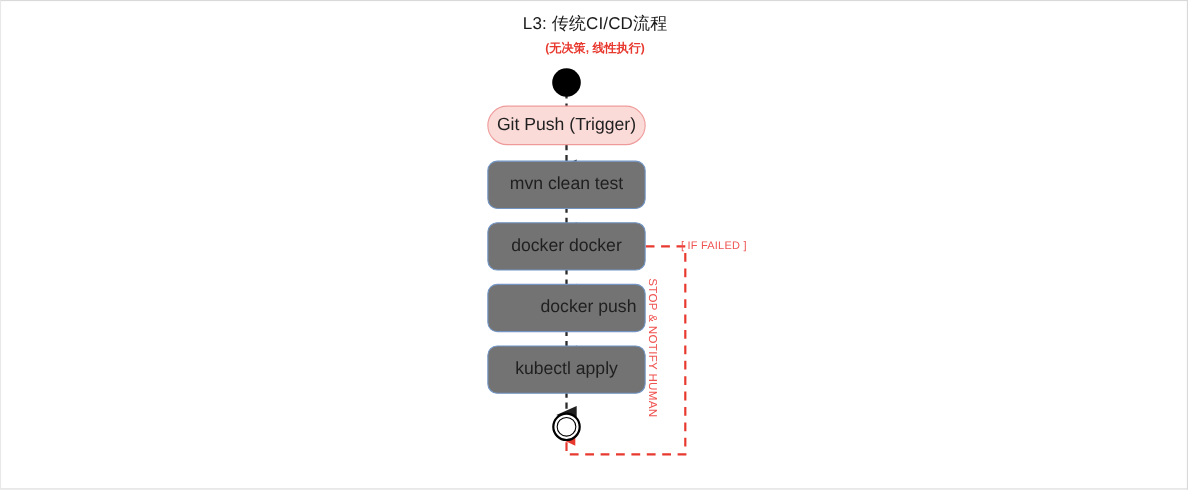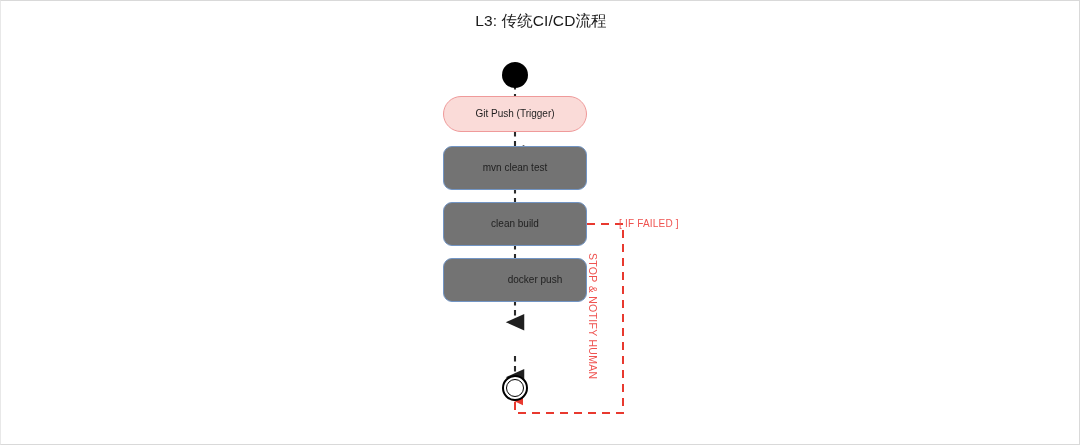--- a/index.html
+++ b/index.html
@@ -58,21 +58,21 @@
     height: 445px;
     pointer-events: none;
   }
   
   .node {
     position: absolute;
     box-sizing: border-box;
     display: flex;
     align-items: center;
     justify-content: center;
-    font-size: 10px;
+    font-size: 16px;
     color: #1f1f1f;
     text-align: left;
     line-height: 1.15;
   }
   .node.proc {
     background: #737373;
     border: 1.2px solid #7295c4;
     border-radius: 9px;
     box-shadow: 0 0 0 0 rgba(0,0,0,0);
   }
@@ -119,20 +119,21 @@
     transform-origin: left top;
     transform: rotate(90deg);
   }
 </style>
 </head>
 <body>
 
 <div id="page">
 
   <div class="title">L3: 传统CI/CD流程</div>
+  <div class="subtitle">(无决策, 线性执行)</div>
 
   <svg id="edges" viewBox="0 0 1080 445">
     <defs>
       <marker id="arrowBlack" markerWidth="10" markerHeight="10" refX="4.2" refY="5" orient="auto" markerUnits="strokeWidth">
         <path d="M0.4,0.6 L8.2,0.6 L4.3,9.4 Z" fill="#1f1f1f"></path>
       </marker>
       <marker id="arrowRed" markerWidth="9" markerHeight="9" refX="4" refY="4.6" orient="auto" markerUnits="strokeWidth">
         <path d="M0.4,8.6 L4.2,0.4 L8.0,8.6 Z" fill="#e8392f"></path>
       </marker>
     </defs>
@@ -153,27 +154,30 @@
 
   <div class="node trigger" style="left:442px; top:95px; width:144px; height:36px;">
     <span>Git Push (Trigger)</span>
   </div>
 
   <div class="node proc" style="left:442px; top:145px; width:144px; height:44px;">
     <span>mvn clean test</span>
   </div>
 
   <div class="node proc" style="left:442px; top:201px; width:144px; height:44px;">
-    <span>clean build</span>
+    <span>docker docker</span>
   </div>
 
   <div class="node proc" style="left:442px; top:257px; width:144px; height:44px;padding-left:40px;">
     <span>docker push</span>
   </div>
 
+  <div class="node proc" style="left:442px; top:313px; width:144px; height:44px;">
+    <span>kubectl apply</span>
+  </div>
 
   <div class="end-ring" style="left:501px; top:374px; width:26px; height:26px;"></div>
   <div class="end-inner" style="left:505px; top:378px; width:18px; height:18px;"></div>
 
   <div class="edge-label" style="left:618px; top:217px;">[ IF FAILED ]</div>
 
   <div class="vlabel" style="left:598px; top:252px;">STOP &amp; NOTIFY HUMAN</div>
 
 </div>
 

